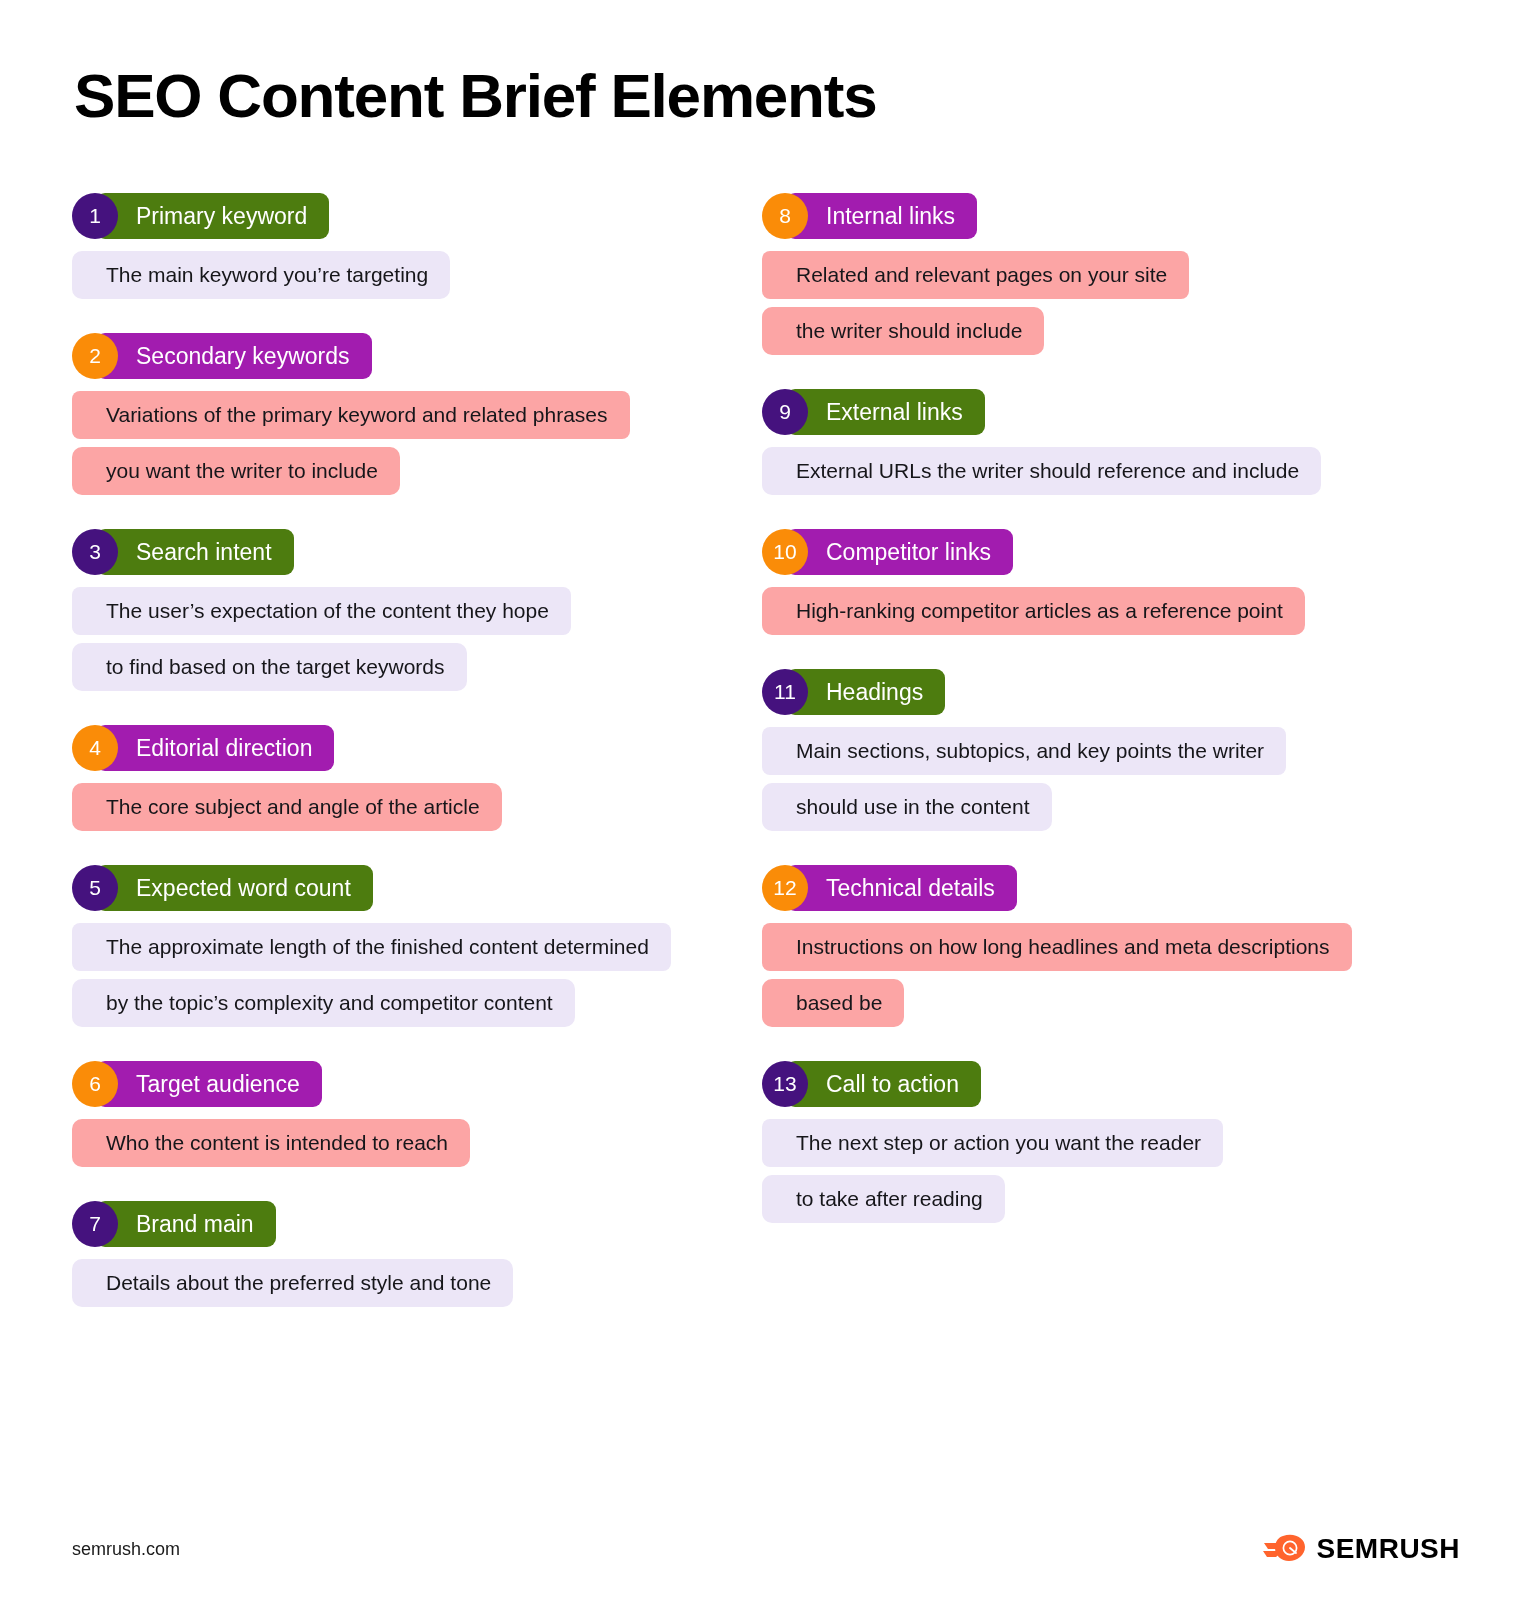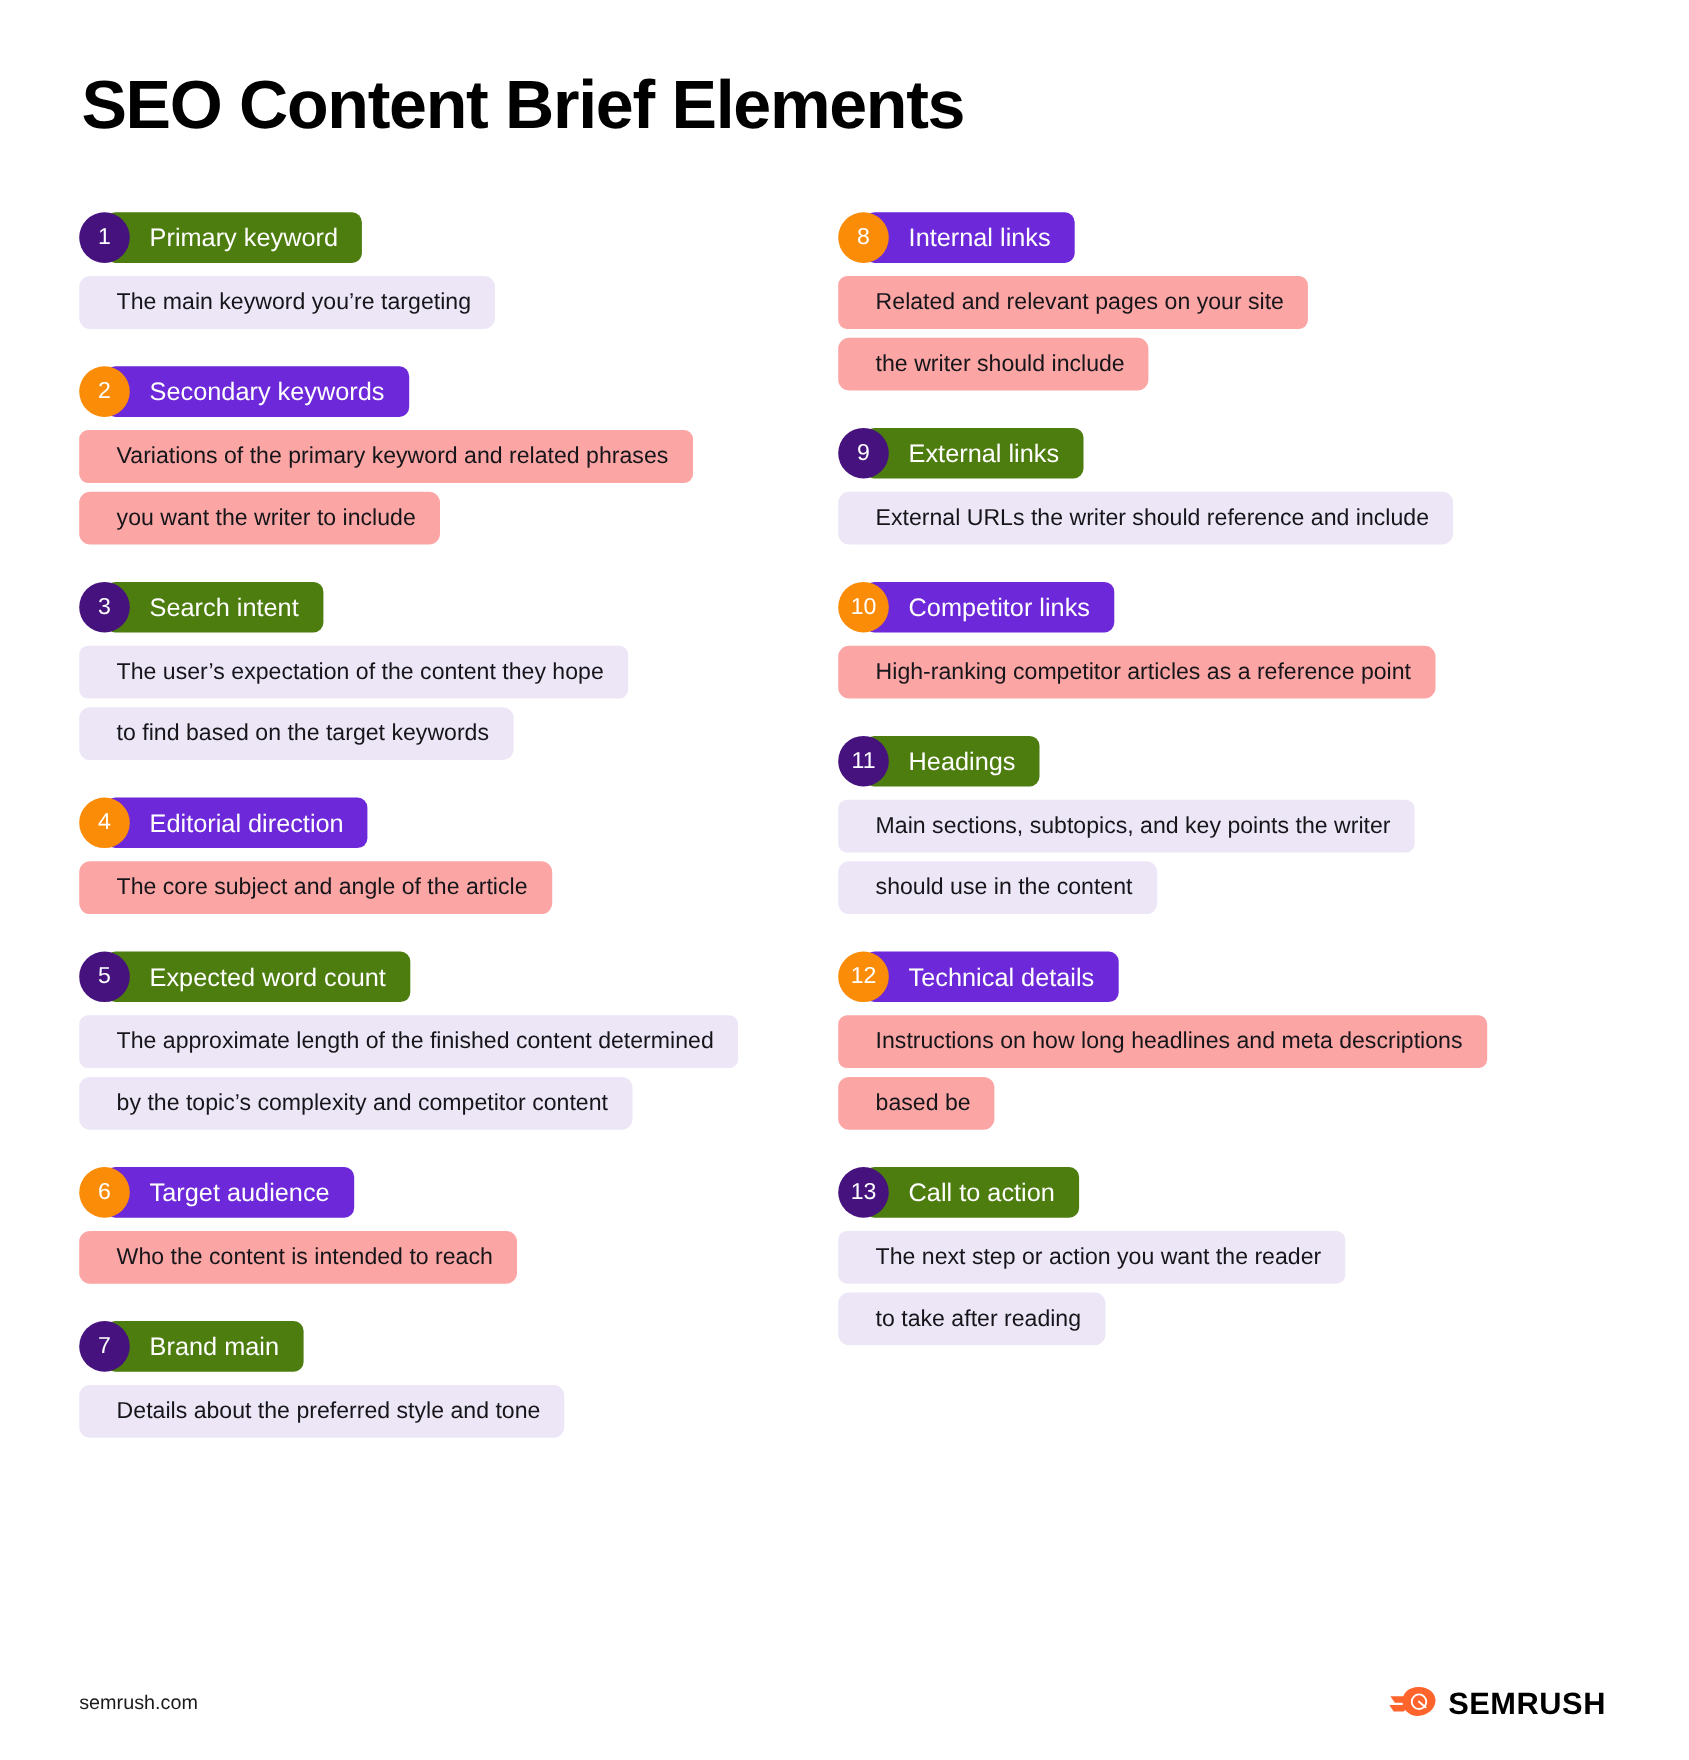--- a/index.html
+++ b/index.html
@@ -92,21 +92,21 @@
   }
   .desc-line:last-child { margin-bottom: 0; border-radius: 10px; }
 
   
   .t-purple .num-badge { background: #45127e; }
   .t-purple .pill { background: #4d7c0f; }
   .t-purple .desc-line { background: #ece6f7; }
 
   
   .t-orange .num-badge { background: #fa8c08; }
-  .t-orange .pill { background: #6d28d9; }
+  .t-orange .pill { background: #a21caf; }
   .t-orange .desc-line { background: #fca5a5; }
 
   .footer {
     position: absolute;
     left: 72px;
     right: 72px;
     bottom: 34px;
     display: flex;
     align-items: center;
     justify-content: space-between;

